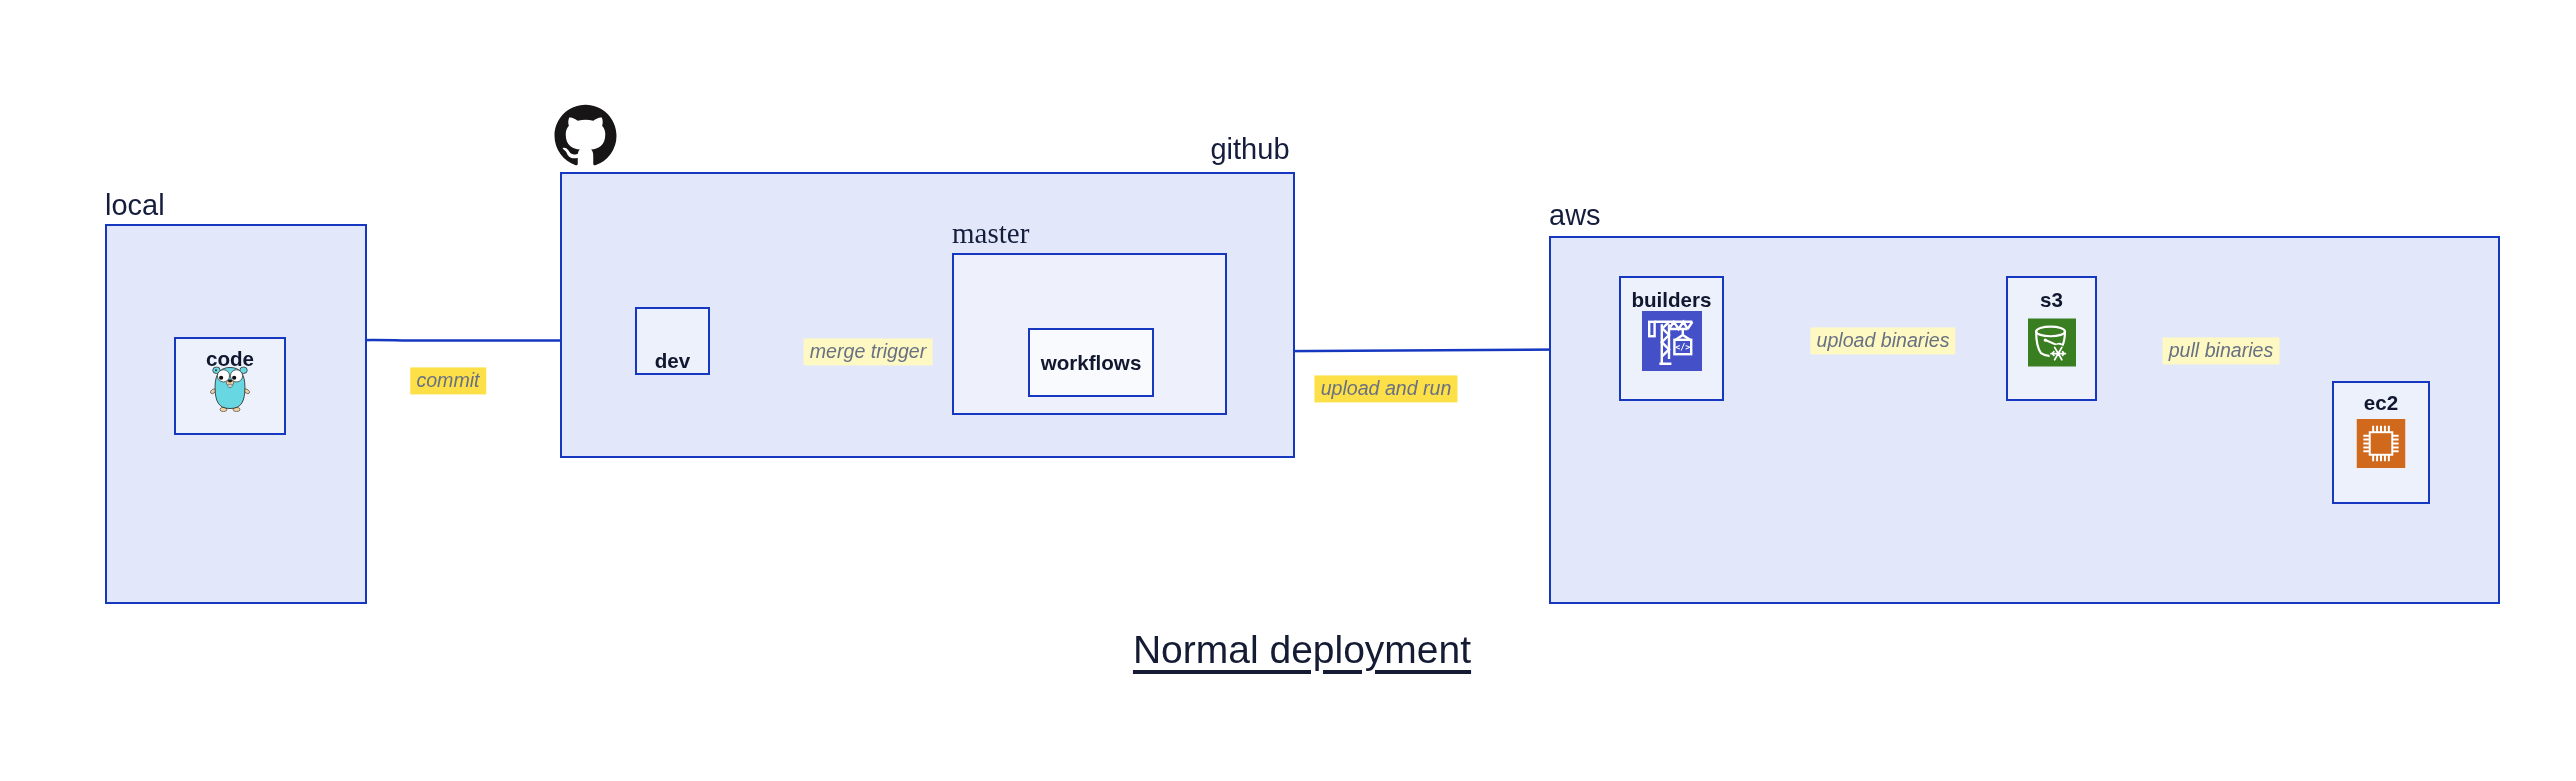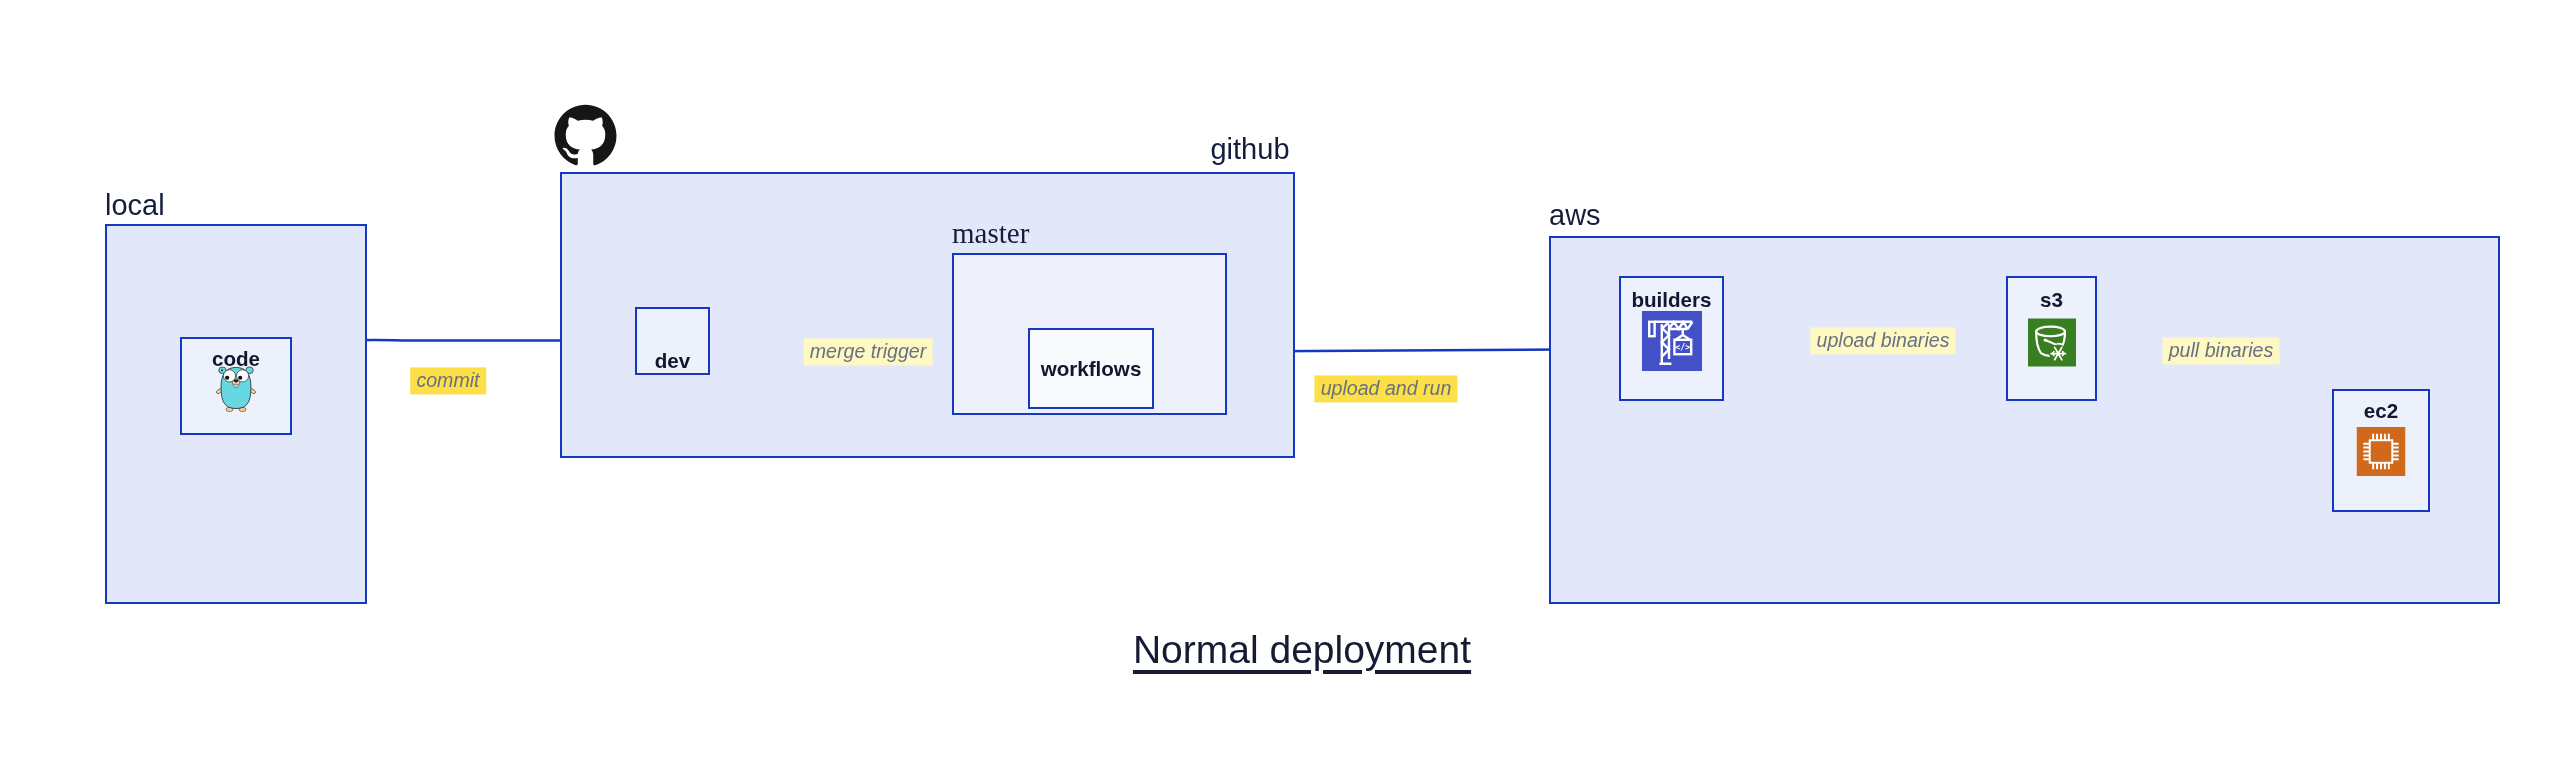--- a/index.html
+++ b/index.html
@@ -102,21 +102,21 @@
 
   <div class="container-label" style="left:1549px;top:199px;width:951px;">aws</div>
   <div class="container-box" style="left:1549px;top:236px;width:951px;height:368px;"></div>
 
   <div class="icon" style="left:554px;top:104px;">
     <svg width="63" height="62" viewBox="0 0 24 24">
       <path fill="#171516" d="M12 .3c-6.63 0-12 5.37-12 12 0 5.3 3.44 9.8 8.21 11.39.6.11.79-.26.79-.58v-2.23c-3.34.73-4.03-1.42-4.03-1.42-.55-1.39-1.33-1.76-1.33-1.76-1.09-.74.08-.73.08-.73 1.2.08 1.84 1.24 1.84 1.24 1.07 1.83 2.81 1.3 3.49 1 .11-.78.42-1.31.76-1.61-2.66-.3-5.47-1.33-5.47-5.93 0-1.31.47-2.38 1.24-3.22-.12-.3-.54-1.52.12-3.18 0 0 1.01-.32 3.3 1.23a11.5 11.5 0 0 1 6.01 0c2.29-1.55 3.3-1.23 3.3-1.23.66 1.66.24 2.88.12 3.18.77.84 1.23 1.91 1.23 3.22 0 4.61-2.81 5.62-5.48 5.92.43.37.82 1.1.82 2.22v3.29c0 .32.19.7.8.58A12 12 0 0 0 24 12.3c0-6.63-5.37-12-12-12z"></path>
     </svg>
   </div>
 
-  <div class="node-box" style="left:180px;top:337px;width:112px;height:98px;">
+  <div class="node-box" style="left:174px;top:337px;width:112px;height:98px;">
     <div class="node-label" style="margin-top:8.2px;">code</div>
     <div class="icon" style="left:50%;top:25px;transform:translateX(-50%);">
       <svg width="42" height="48" viewBox="0 0 90 100">
         <ellipse cx="16" cy="12" rx="8" ry="7" fill="#67d7e1" stroke="#2c2c2c" stroke-width="1.6"></ellipse>
         <ellipse cx="74" cy="12" rx="8" ry="7" fill="#67d7e1" stroke="#2c2c2c" stroke-width="1.6"></ellipse>
         <circle cx="15" cy="12" r="2" fill="#2c2c2c"></circle>
         <ellipse cx="9" cy="57" rx="6.5" ry="4" fill="#f2d1a2" stroke="#2c2c2c" stroke-width="1.2" transform="rotate(-35 9 57)"></ellipse>
         <ellipse cx="81" cy="57" rx="6.5" ry="4" fill="#f2d1a2" stroke="#2c2c2c" stroke-width="1.2" transform="rotate(35 81 57)"></ellipse>
         <ellipse cx="31" cy="96" rx="7.5" ry="4.5" fill="#f2d1a2" stroke="#2c2c2c" stroke-width="1.2"></ellipse>
         <ellipse cx="59" cy="96" rx="7.5" ry="4.5" fill="#f2d1a2" stroke="#2c2c2c" stroke-width="1.2"></ellipse>
@@ -130,21 +130,21 @@
         <rect x="41" y="42" width="8" height="7" rx="1.5" fill="#ffffff" stroke="#2c2c2c" stroke-width="1"></rect>
         <path d="M45 42 V49" stroke="#2c2c2c" stroke-width="1"></path>
       </svg>
     </div>
   </div>
 
   <div class="node-box vcenter" style="left:635px;top:307px;width:75px;height:68px;align-items:flex-end;">
     <div class="node-label">dev</div>
   </div>
 
-  <div class="node-box lighter vcenter" style="left:1028px;top:328px;width:126px;height:81px;">
+  <div class="node-box lighter vcenter" style="left:1028px;top:328px;width:126px;height:69px;">
     <div class="node-label">workflows</div>
   </div>
 
   <div class="node-box" style="left:1619px;top:276px;width:105px;height:125px;">
     <div class="node-label" style="margin-top:10.3px;">builders</div>
     <div class="icon" style="left:50%;top:33px;transform:translateX(-50%);">
       <svg width="60" height="60" viewBox="0 0 100 100">
         <rect x="0" y="0" width="100" height="100" fill="#4450c8"></rect>
         <g stroke="#ffffff" stroke-width="4" fill="none">
           <rect x="12" y="18" width="9" height="24"></rect>
@@ -175,21 +175,21 @@
         <circle cx="36" cy="45" r="3.5" fill="#ffffff"></circle>
         <circle cx="63" cy="73" r="19" fill="#3a7e22"></circle>
         <g stroke="#ffffff" stroke-width="3.5" fill="none" stroke-linecap="round">
           <path d="M63 73 L78 73 M63 73 L70.5 86 M63 73 L55.5 86 M63 73 L48 73 M63 73 L55.5 60 M63 73 L70.5 60"></path>
           <path d="M72 69 L75 73 L72 77 M54 69 L51 73 L54 77"></path>
         </g>
       </svg>
     </div>
   </div>
 
-  <div class="node-box" style="left:2332px;top:381px;width:98px;height:123px;margin-top:8px;">
+  <div class="node-box" style="left:2332px;top:381px;width:98px;height:123px;">
     <div class="node-label" style="margin-top:8.2px;">ec2</div>
     <div class="icon" style="left:50%;top:36px;transform:translateX(-50%);">
       <svg width="49" height="49" viewBox="0 0 100 100">
         <rect x="0" y="0" width="100" height="100" fill="#d0691b"></rect>
         <g stroke="#ffffff" stroke-width="4" fill="none">
           <rect x="27" y="27" width="46" height="46"></rect>
           <path d="M34 14 V27 M42 14 V27 M50 14 V27 M58 14 V27 M66 14 V27"></path>
           <path d="M34 73 V86 M42 73 V86 M50 73 V86 M58 73 V86 M66 73 V86"></path>
           <path d="M14 34 H27 M14 42 H27 M14 50 H27 M14 58 H27 M14 66 H27"></path>
           <path d="M73 34 H86 M73 42 H86 M73 50 H86 M73 58 H86 M73 66 H86"></path>

